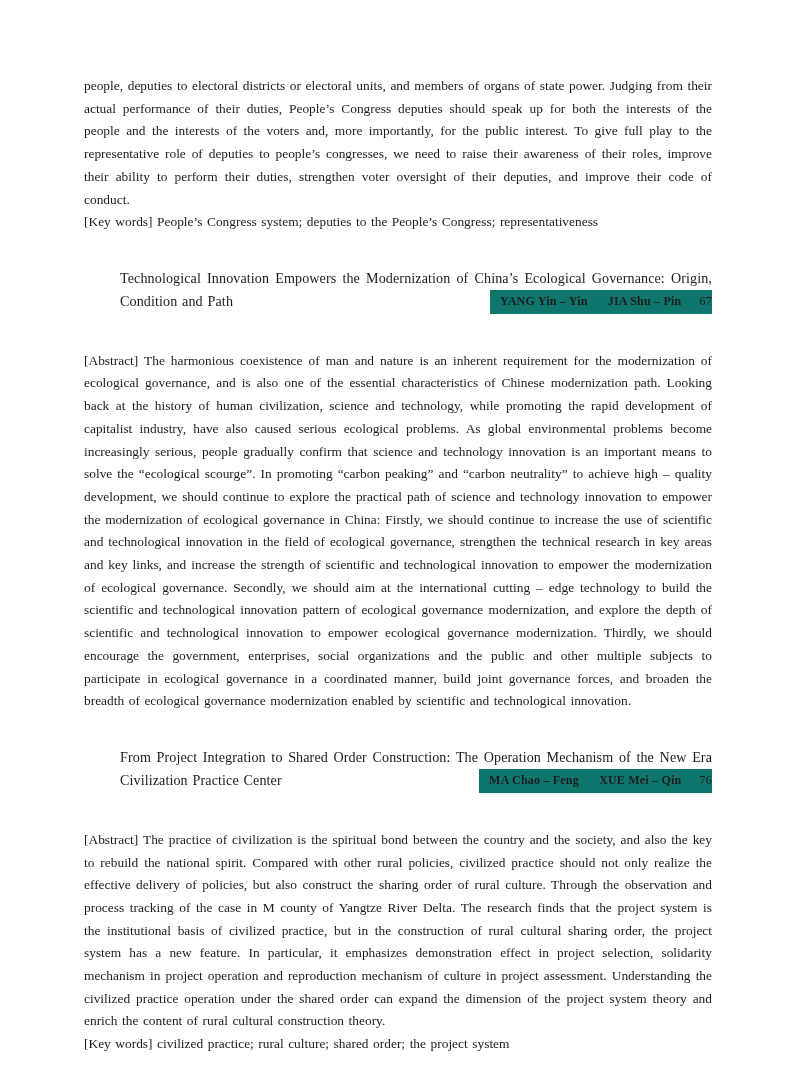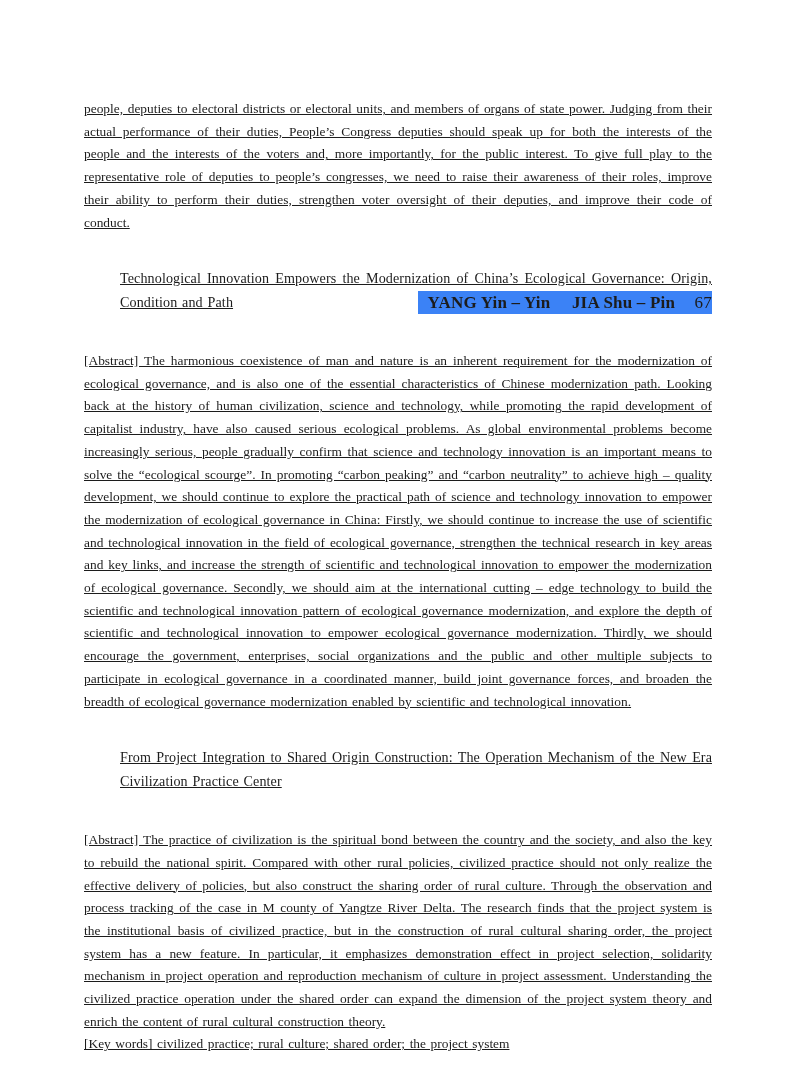--- a/index.html
+++ b/index.html
@@ -12,76 +12,81 @@
     width: 793px;
     height: 1077px;
     background: #ffffff;
     overflow: hidden;
     font-family: "Liberation Serif", "DejaVu Serif", serif;
     color: #1c1c1c;
   }
   .content {
     position: absolute;
     left: 84px;
-    top: 98px;
+    top: 75px;
     width: 628px;
     font-size: 13.4px;
     line-height: 22.7px;
     text-align: justify;
     word-spacing: 1.2px;
-    text-decoration: underline;
   }
   p { margin: 0; }
   .kw { text-align: justify; }
   .title-block {
     position: relative;
     margin-top: 33px;
     font-size: 14.1px;
     line-height: 23.4px;
     letter-spacing: 0.1px;
     margin-left: 36px;
   }
   .title { text-align: justify; }
   .authors {
     position: absolute;
     right: 0;
     bottom: 0;
-    background: #3b82f6;
+    background: #0f766e;
     padding-left: 10px;
     font-weight: bold;
-    font-size: 17px;
+    font-size: 12px;
     letter-spacing: 0.2px;
     word-spacing: 0;
     white-space: nowrap;
   }
   .author-gap { margin-left: 17px; }
   .page-ref {
     font-weight: normal;
     margin-left: 15px;
   }
   .abstract { margin-top: 36px; }
 </style>
 </head>
 <body>
 
 <div class="page">
   <div class="content">
 
     <p class="body-text">people, deputies to electoral districts or electoral units, and members of organs of state power. Judging from their actual performance of their duties, People’s Congress deputies should speak up for both the interests of the people and the interests of the voters and, more importantly, for the public interest. To give full play to the representative role of deputies to people’s congresses, we need to raise their awareness of their roles, improve their ability to perform their duties, strengthen voter oversight of their deputies, and improve their code of conduct.</p>
+    <p class="body-text kw">[Key words] People’s Congress system; deputies to the People’s Congress; representativeness</p>
 
     <div class="title-block">
       <div class="title">Technological Innovation Empowers the Modernization of China’s Ecological Governance: Origin, Condition and Path</div>
       <div class="authors">
         <span class="author">YANG Yin – Yin</span>
         <span class="author author-gap">JIA Shu – Pin</span>
         <span class="page-ref">67</span>
       </div>
     </div>
     <p class="body-text abstract">[Abstract] The harmonious coexistence of man and nature is an inherent requirement for the modernization of ecological governance, and is also one of the essential characteristics of Chinese modernization path. Looking back at the history of human civilization, science and technology, while promoting the rapid development of capitalist industry, have also caused serious ecological problems. As global environmental problems become increasingly serious, people gradually confirm that science and technology innovation is an important means to solve the “ecological scourge”. In promoting “carbon peaking” and “carbon neutrality” to achieve high – quality development, we should continue to explore the practical path of science and technology innovation to empower the modernization of ecological governance in China: Firstly, we should continue to increase the use of scientific and technological innovation in the field of ecological governance, strengthen the technical research in key areas and key links, and increase the strength of scientific and technological innovation to empower the modernization of ecological governance. Secondly, we should aim at the international cutting – edge technology to build the scientific and technological innovation pattern of ecological governance modernization, and explore the depth of scientific and technological innovation to empower ecological governance modernization. Thirdly, we should encourage the government, enterprises, social organizations and the public and other multiple subjects to participate in ecological governance in a coordinated manner, build joint governance forces, and broaden the breadth of ecological governance modernization enabled by scientific and technological innovation.</p>
 
     <div class="title-block">
-      <div class="title">From Project Integration to Shared Origin Construction: The Operation Mechanism of the New Era Civilization Practice Center</div>
+      <div class="title">From Project Integration to Shared Order Construction: The Operation Mechanism of the New Era Civilization Practice Center</div>
+      <div class="authors">
+        <span class="author">MA Chao – Feng</span>
+        <span class="author author-gap">XUE Mei – Qin</span>
+        <span class="page-ref">76</span>
+      </div>
     </div>
     <p class="body-text abstract">[Abstract] The practice of civilization is the spiritual bond between the country and the society, and also the key to rebuild the national spirit. Compared with other rural policies, civilized practice should not only realize the effective delivery of policies, but also construct the sharing order of rural culture. Through the observation and process tracking of the case in M county of Yangtze River Delta. The research finds that the project system is the institutional basis of civilized practice, but in the construction of rural cultural sharing order, the project system has a new feature. In particular, it emphasizes demonstration effect in project selection, solidarity mechanism in project operation and reproduction mechanism of culture in project assessment. Understanding the civilized practice operation under the shared order can expand the dimension of the project system theory and enrich the content of rural cultural construction theory.</p>
     <p class="body-text kw">[Key words] civilized practice; rural culture; shared order; the project system</p>
 
   </div>
 </div>
 
 </body></html>

